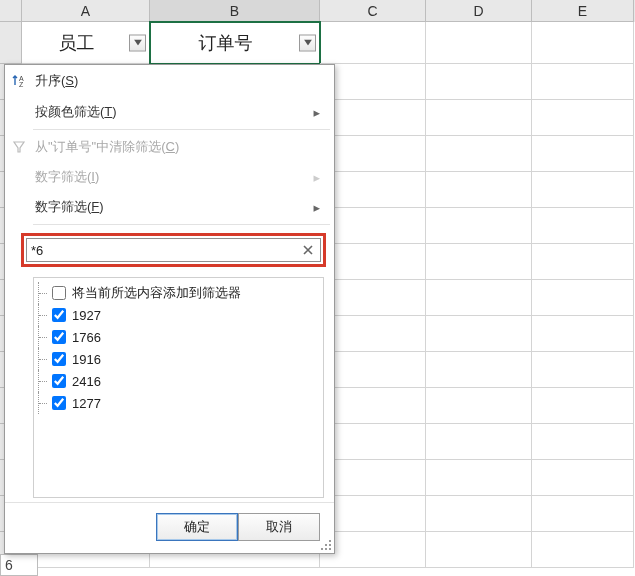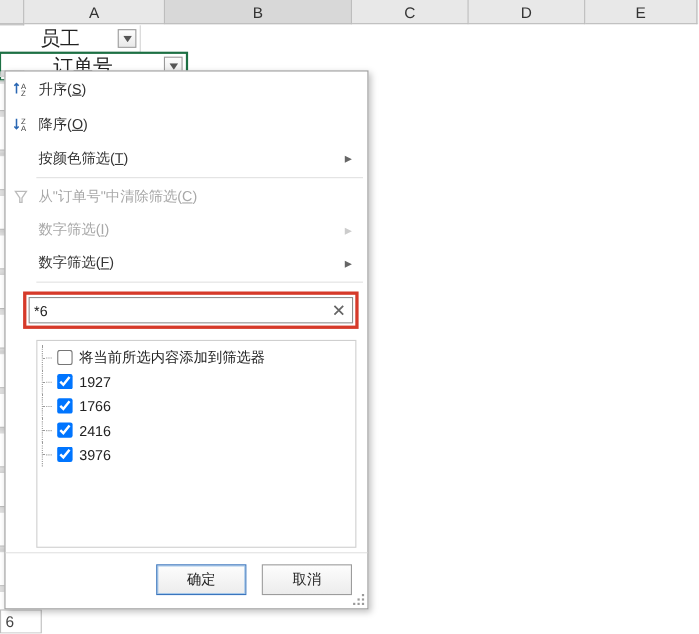--- a/index.html
+++ b/index.html
@@ -39,21 +39,20 @@
   }
   .colA { width: 128px; }
   .colB { width: 170px; }
   .colC { width: 106px; }
   .colD { width: 106px; }
   .colE { width: 102px; }
   .colB.col-header { background: #d8d8d8; }
   .data-row {
     display: flex;
     height: 36px;
-    flex-direction: column;
   }
   .data-row.first { height: 42px; }
   .row-header {
     width: 22px;
     background: #e8e8e8;
     border-right: 1px solid #bdbdbd;
     border-bottom: 1px solid #bdbdbd;
   }
   .cell {
     border-right: 1px solid #d4d4d4;
@@ -202,21 +201,20 @@
     top:11px; left:0;
     width:8px; border-top:1px dotted #999;
   }
   .tree-item input[type=checkbox] {
     margin-right: 6px;
     width:14px; height:14px;
   }
   .btn-row {
     display: flex;
     justify-content: flex-end;
-    gap: 14px;
     padding: 10px 14px 12px 12px;
     border-top: 1px solid #e2e2e2;
   }
   .btn {
     min-width: 82px;
     height: 28px;
     border: 1px solid #9c9c9c;
     background: linear-gradient(#fdfdfd,#ececec);
     font-size: 13px;
     font-family: inherit;
@@ -393,30 +391,20 @@
 <div class="dropdown">
   <div class="menu-item tall">
     <span class="icon-slot">
       <svg width="14" height="14" viewBox="0 0 14 14">
           <path d="M3 2 L3 11 M1 4 L3 2 L5 4" stroke="#2a67b3" fill="none" stroke-width="1.4"></path>
           <text x="7" y="7" font-size="7" fill="#444">A</text>
           <text x="7" y="13" font-size="7" fill="#444">Z</text>
         </svg>
     </span>
     <span><span>升序(</span><span class="accel">S</span><span>)</span></span>
-  </div>
-  <div class="menu-item tall">
-    <span class="icon-slot">
-      <svg width="14" height="14" viewBox="0 0 14 14">
-          <path d="M3 2 L3 11 M1 9 L3 11 L5 9" stroke="#2a67b3" fill="none" stroke-width="1.4"></path>
-          <text x="7" y="7" font-size="7" fill="#444">Z</text>
-          <text x="7" y="13" font-size="7" fill="#444">A</text>
-        </svg>
-    </span>
-    <span><span>降序(</span><span class="accel">O</span><span>)</span></span>
   </div>
   <div class="menu-item">
     <span><span>按颜色筛选(</span><span class="accel">T</span><span>)</span></span>
     <span class="submenu-arrow">▸</span>
   </div>
   <div class="menu-sep"></div>
   <div class="menu-item disabled">
     <span class="icon-slot">
       <svg width="14" height="14" viewBox="0 0 14 14">
           <path d="M2 2 L12 2 L8 8 L8 12 L6 12 L6 8 Z" fill="none" stroke="#bbb" stroke-width="1.2"></path>
@@ -458,26 +446,31 @@
           <span>1927</span>
         </div>
         <div class="tree-item">
           <span class="twig"></span>
           <input type="checkbox" checked="" style="">
           <span>1766</span>
         </div>
         <div class="tree-item">
           <span class="twig"></span>
           <input type="checkbox" checked="" style="">
+          <span>1916</span>
+        </div>
+        <div class="tree-item">
+          <span class="twig"></span>
+          <input type="checkbox" checked="" style="">
           <span>2416</span>
         </div>
         <div class="tree-item">
           <span class="twig"></span>
           <input type="checkbox" checked="" style="">
-          <span>3976</span>
+          <span>1277</span>
         </div>
       </div>
   </div>
 
   <div class="btn-row">
     <button class="btn primary">确定</button>
     <button class="btn">取消</button>
   </div>
 
   <div class="resize-grip">

